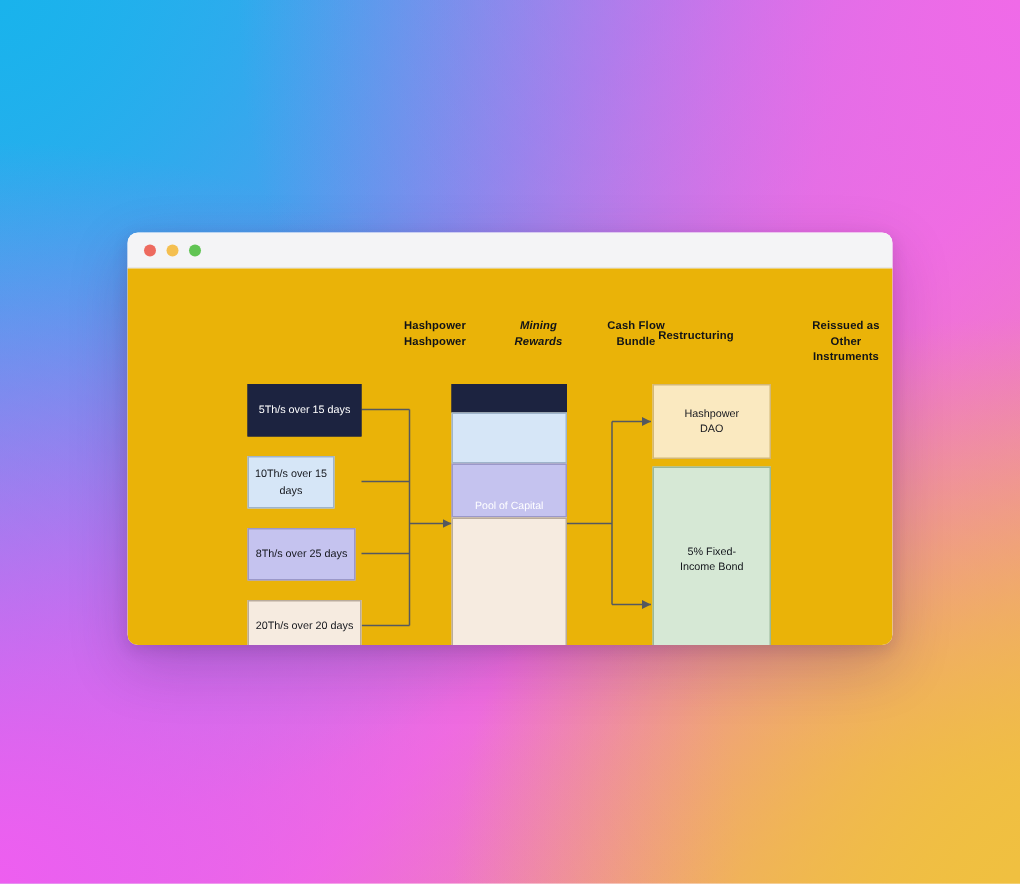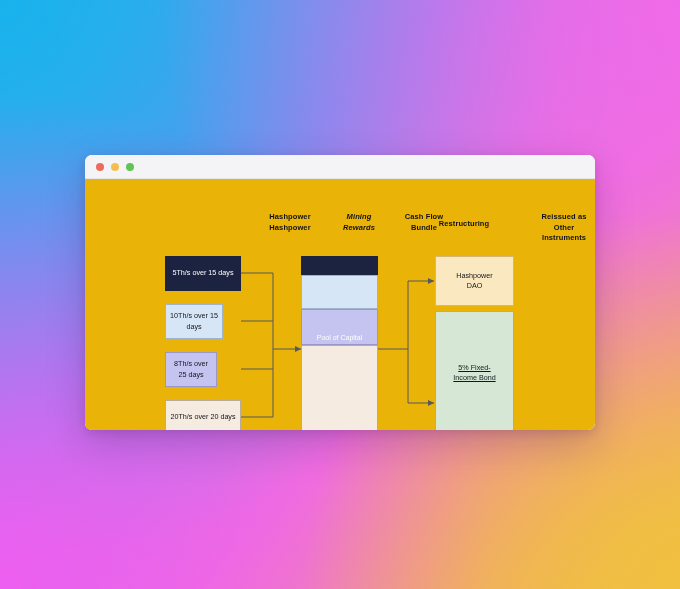--- a/index.html
+++ b/index.html
@@ -77,21 +77,21 @@
     line-height: 1.4;
     color: #14161c;
     padding: 2px 4px;
     border: 1px solid #8a8d96;
   }
   .node.dark { background: #1c2340; border-color: #1c2340; color: #ffffff; }
   .node.blue { background: #d6e6f7; border-color: #9fb4cb; }
   .node.purple { background: #c5c3ef; border-color: #9b98c9; }
   .node.tan  { background: #f6ebe0; border-color: #b9ab9c; }
   .node.yellow { background: #fae9c0; border-color: #d3b877; }
-  .node.greenbox { background: #d6e8d5; border-color: #9ab899; text-decoration: underline; }
+  .node.greenbox { background: #d6e8d5; border-color: #9ab899; }
 
   
   .stack { position: absolute; }
   .seg {
     position: absolute;
     left: 0;
     width: 100%;
     border: 1px solid #8a8d96;
     display: flex;
     align-items: flex-end;
@@ -167,21 +167,21 @@
         <path d="M323,224 L349,224" marker-end="url(#arw)"></path>
       </g>
     </svg>
 
     <div class="node dark" style="left:80px; top:77px;  width:76px; height:35px;">
       <span>5Th/s over 15 days</span>
     </div>
     <div class="node blue" style="left:80px; top:125px; width:58px; height:35px;">
       <span>10Th/s over 15 days</span>
     </div>
-    <div class="node purple" style="left:80px; top:173px; width:52px; height:35px;">
+    <div class="node purple" style="left:80px; top:173px; width:72px; height:35px;">
       <span>8Th/s over 25 days</span>
     </div>
     <div class="node tan" style="left:80px; top:221px; width:76px; height:35px;text-align:right;">
       <span>20Th/s over 20 days</span>
     </div>
 
     <div class="stack" style="left:216px; top:77px; width:77px; height:180px;">
       <div class="seg dark" style="top:0px;  height:19px;"></div>
       <div class="seg blue" style="top:19px; height:34px;"></div>
       <div class="seg purple" style="top:53px; height:36px;">

